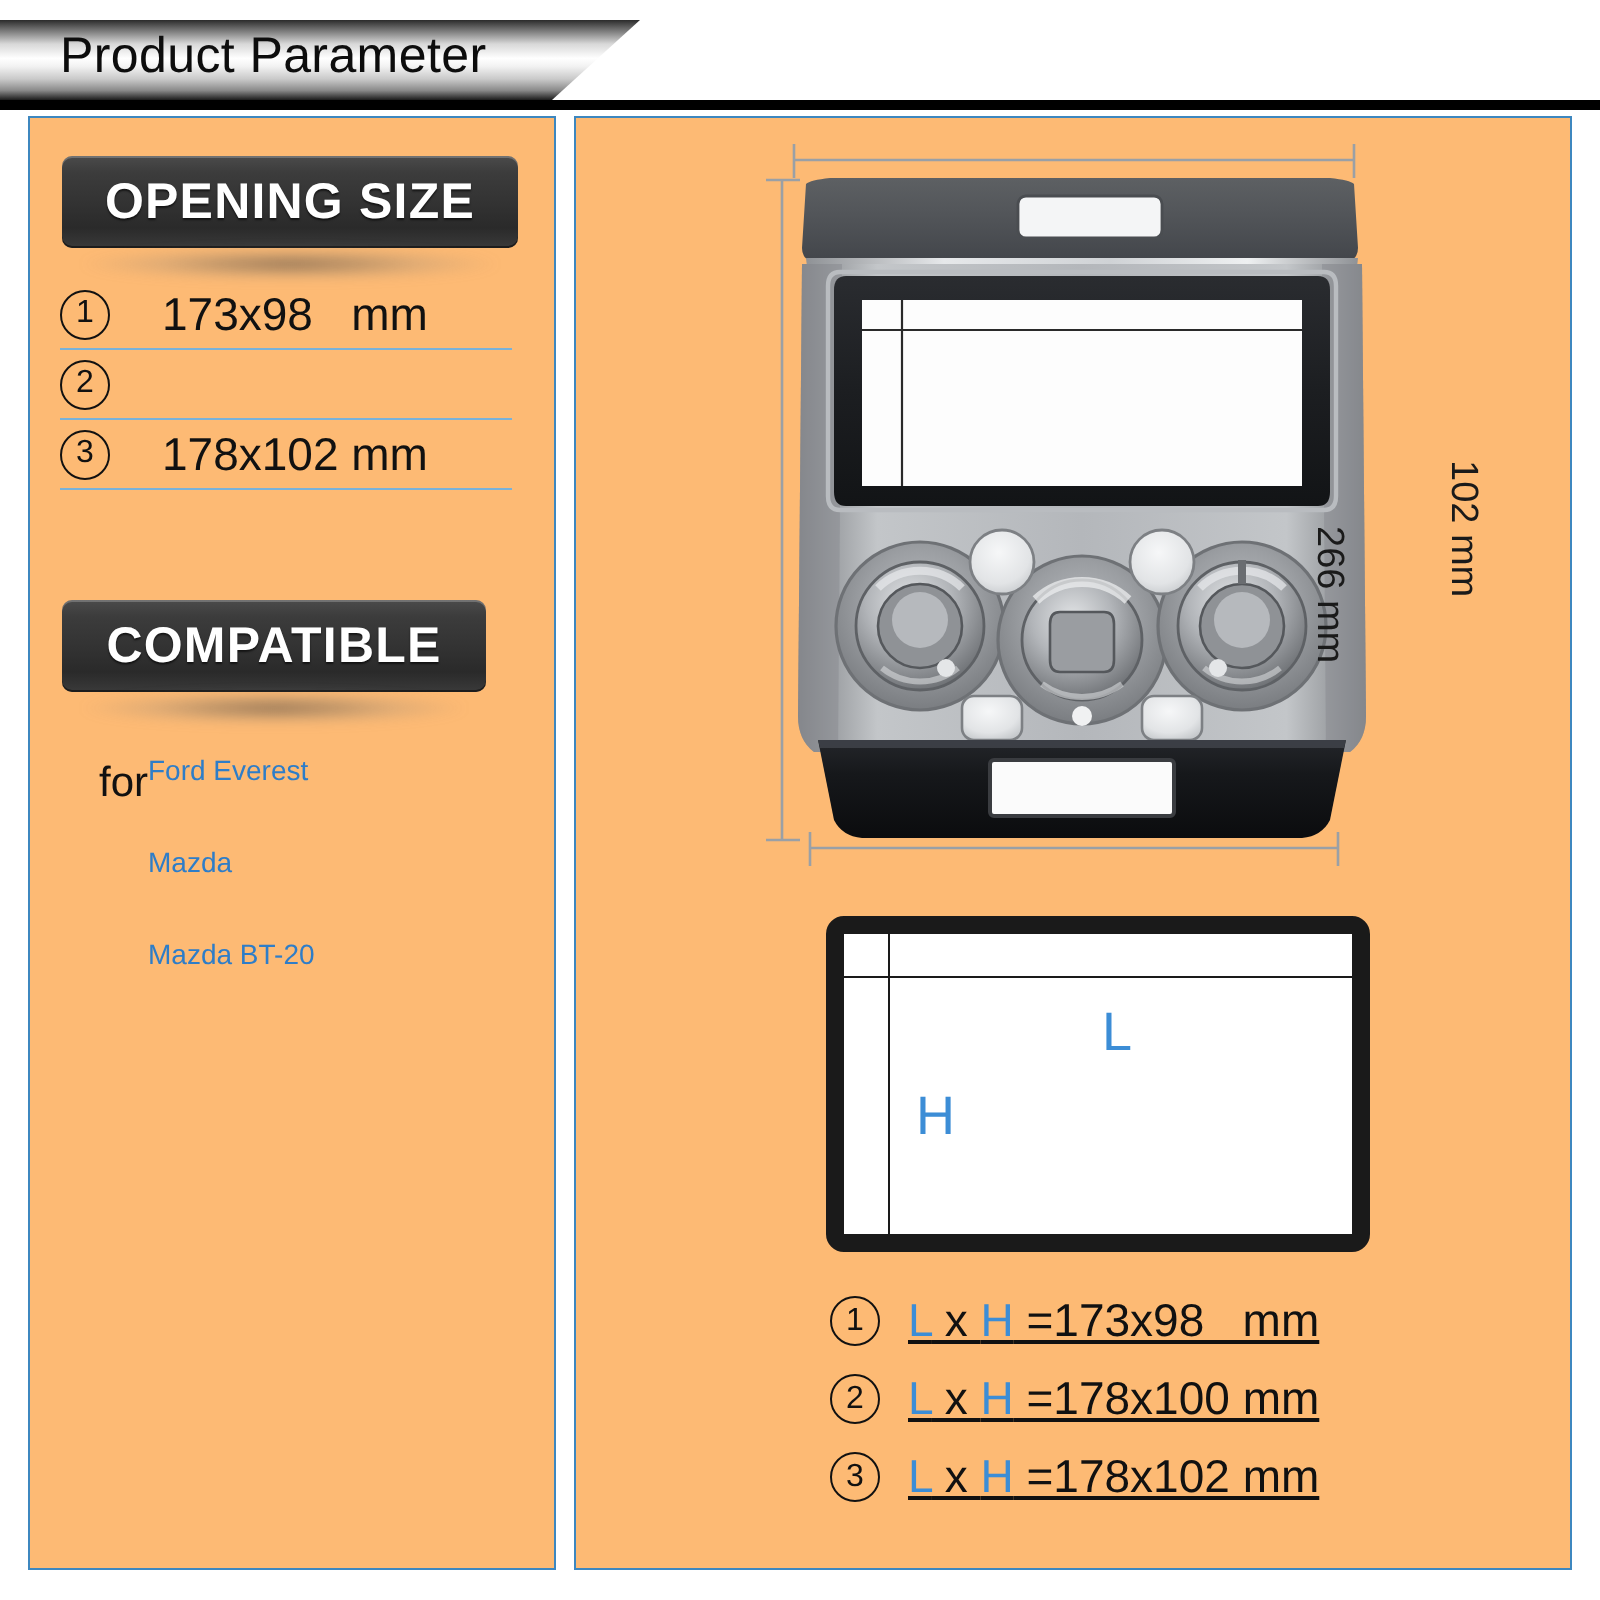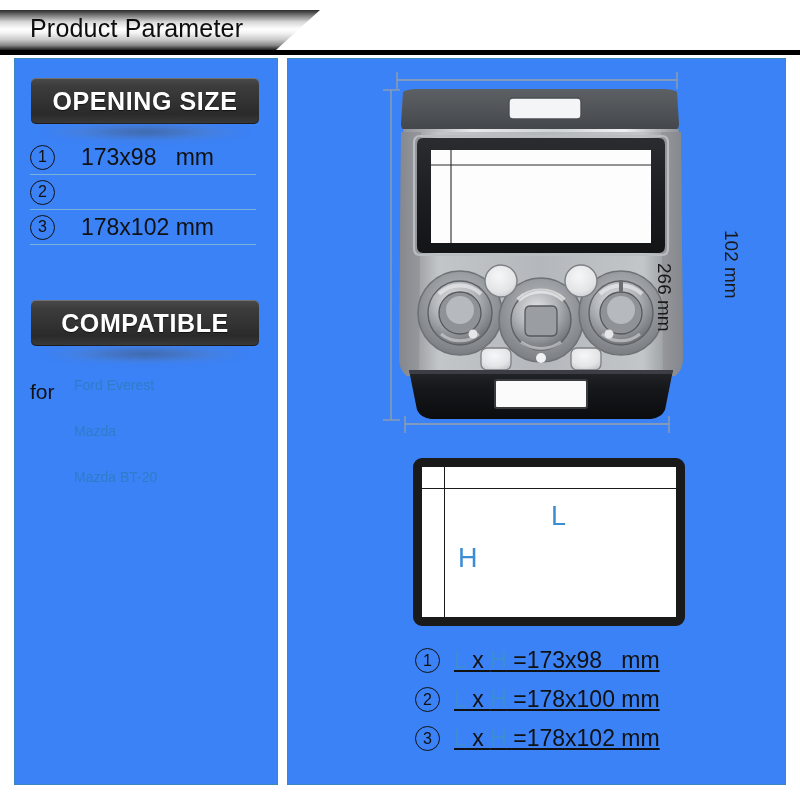--- a/index.html
+++ b/index.html
@@ -10,20 +10,21 @@
     background: #ffffff;
     font-family: "Liberation Sans", sans-serif;
     overflow: hidden;
   }
 
   #page {
     position: relative;
     width: 800px;
     height: 800px;
     background: #ffffff;
+    text-align: right;
   }
 
   
   #header-banner {
     position: absolute;
     left: 0;
     top: 10px;
     width: 320px;
     height: 40px;
   }
@@ -58,21 +59,21 @@
     top: 50px;
     width: 800px;
     height: 5px;
     background: #000000;
   }
 
   
   .panel {
     position: absolute;
     border: 1.5px solid #3d87bf;
-    background: #3b82f6;
+    background: #fdba74;
   }
   #left-panel  { left: 14px;  top: 58px; width: 264px; height: 727px; }
   #right-panel { left: 287px; top: 58px; width: 499px; height: 727px; }
 
   
   .pill-wrap { position: absolute; }
   .pill {
     position: relative;
     border-radius: 5px;
     background: linear-gradient(to bottom,
@@ -269,21 +270,21 @@
 
   <div class="panel" id="left-panel">
 
     <div class="pill-wrap" style="left:16px; top:19px; width:228px;">
       <div class="pill" style="height:46px;">
         <span class="pill-label">OPENING SIZE</span>
       </div>
       <div class="pill-shadow"></div>
     </div>
 
-    <div class="pill-wrap" style="left:16px; top:241px; width:228px;">
+    <div class="pill-wrap" style="left:16px; top:241px; width:212px;">
       <div class="pill" style="height:46px;">
         <span class="pill-label">COMPATIBLE</span>
       </div>
       <div class="pill-shadow"></div>
     </div>
   </div>
 
   <div id="opening-rows">
     <div class="size-row">
       <span class="circ-num">1</span>

